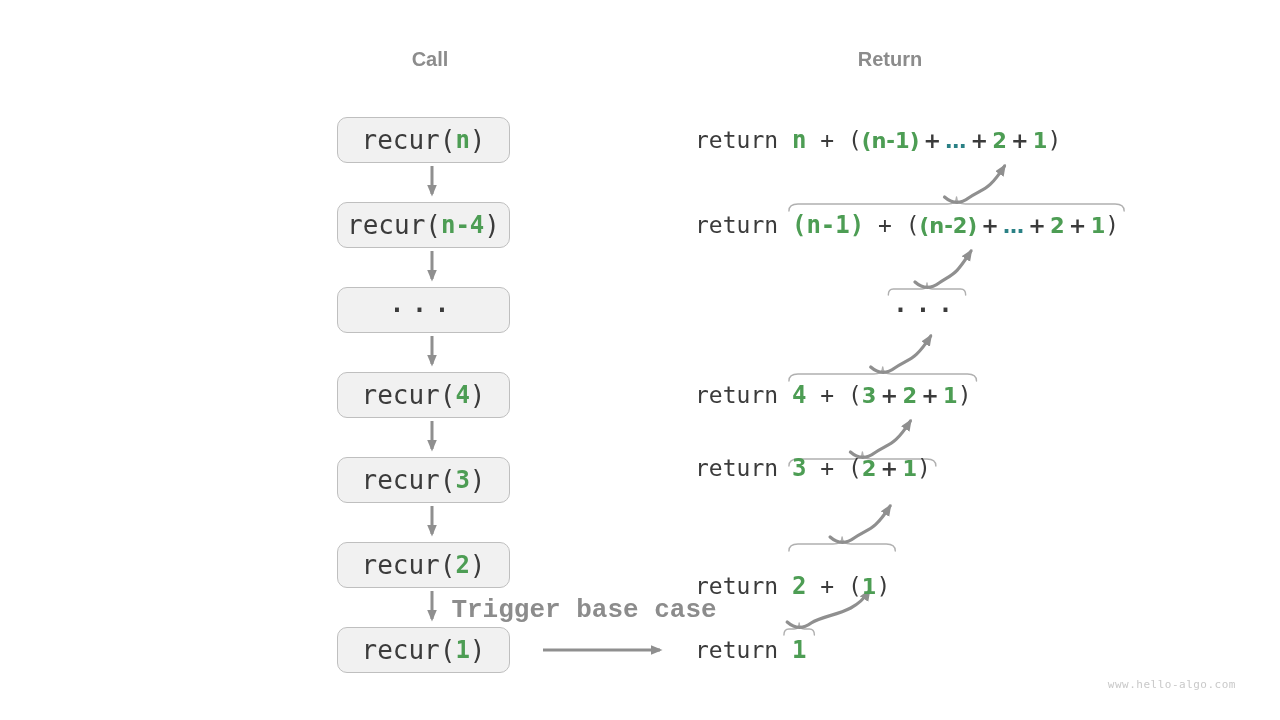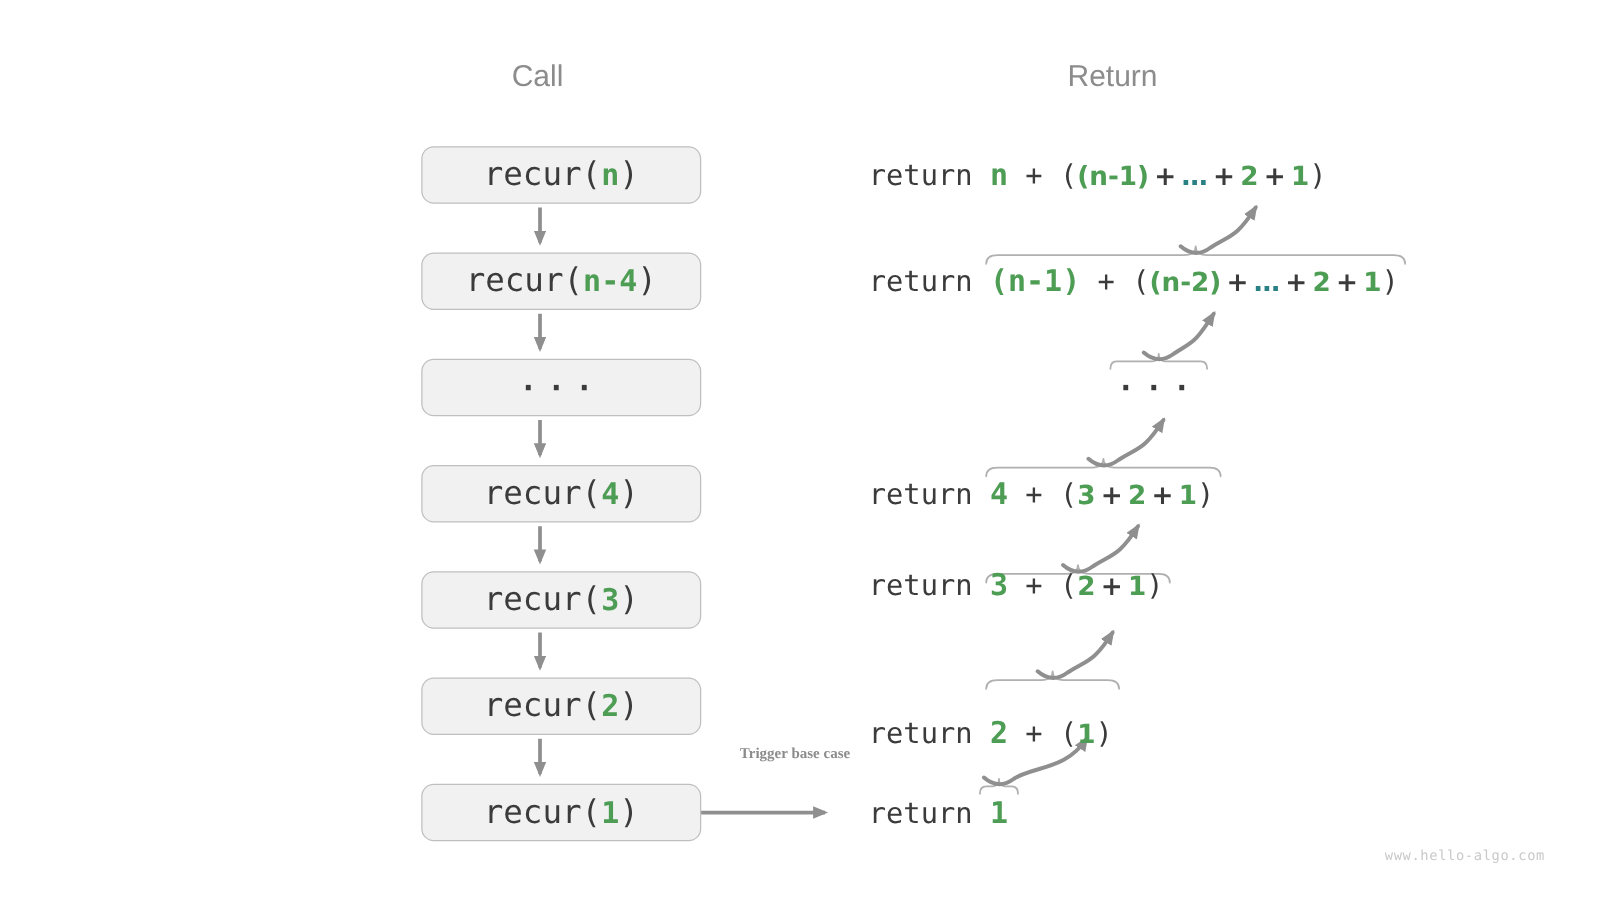--- a/index.html
+++ b/index.html
@@ -2,36 +2,36 @@
 <html><head>
 <meta charset="utf-8">
 <style>
   html,body{margin:0;padding:0;background:#fff;}
   #canvas{
     position:relative;width:1280px;height:720px;background:#ffffff;overflow:hidden;
     font-family:"DejaVu Sans Mono",monospace;
   }
   .hdr{
     position:absolute;transform:translateX(-50%);
-    font-family:"Liberation Sans",sans-serif;font-weight:normal;font-size:24px;
+    font-family:"Liberation Sans",sans-serif;font-weight:bold;font-size:20px;
     color:var(--label-gray);white-space:nowrap;
   }
   #hdr-call{left:430px;top:48px;}
   #hdr-return{left:890px;top:48px;}
   #trigger-label{
-    position:absolute;left:636px;top:595px;transform:translateX(-50%);
-    font-family:Liberation Serif, serif;font-weight:bold;font-size:12px;
+    position:absolute;left:584px;top:595px;transform:translateX(-50%);
+    font-family:Liberation Mono, monospace;font-weight:bold;font-size:26px;
     color:var(--label-gray);white-space:nowrap;
   }
   #watermark{
     position:absolute;right:44px;top:678px;font-size:11px;letter-spacing:0.5px;
     color:var(--wm);font-family:"DejaVu Sans Mono",monospace;
   }
   .box{
-    position:absolute;left:337px;width:224px;height:46px;box-sizing:border-box;
+    position:absolute;left:337px;width:173px;height:46px;box-sizing:border-box;
     background:var(--box-fill);border:1.5px solid var(--box-border);border-radius:10px;
     display:flex;align-items:center;justify-content:center;
     font-size:26px;color:var(--dark);white-space:nowrap;
   }
   .ret{
     position:absolute;left:695px;font-size:23px;line-height:28px;
     white-space:nowrap;color:var(--dark);text-align:right;
   }
   .ret.dots-line{left:927px;transform:translateX(-50%);}
   .seg-m{font-family:"DejaVu Sans Mono",monospace;}

